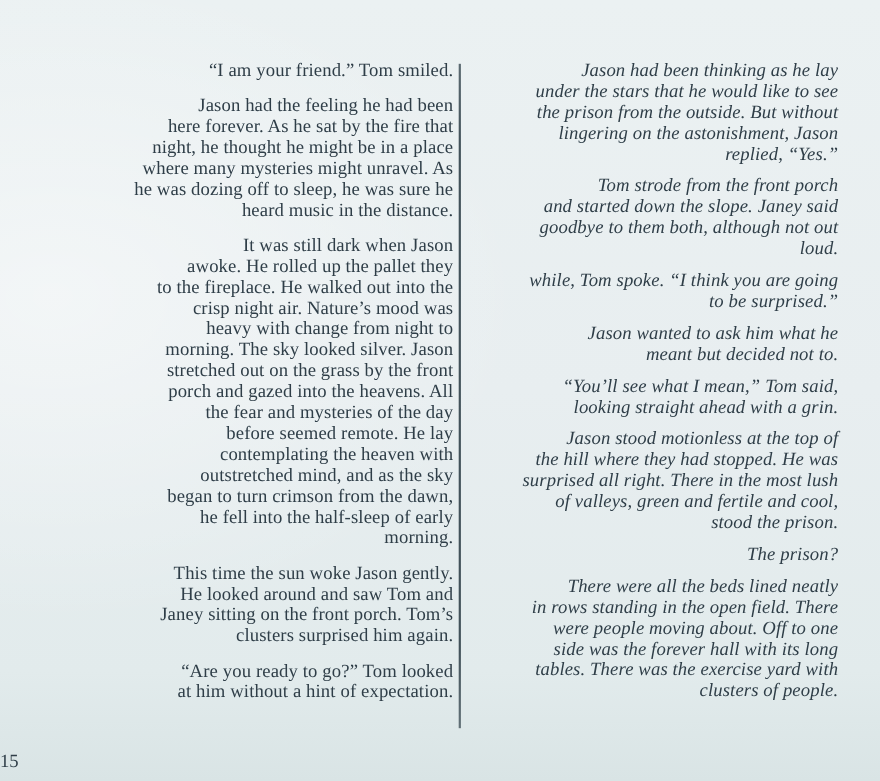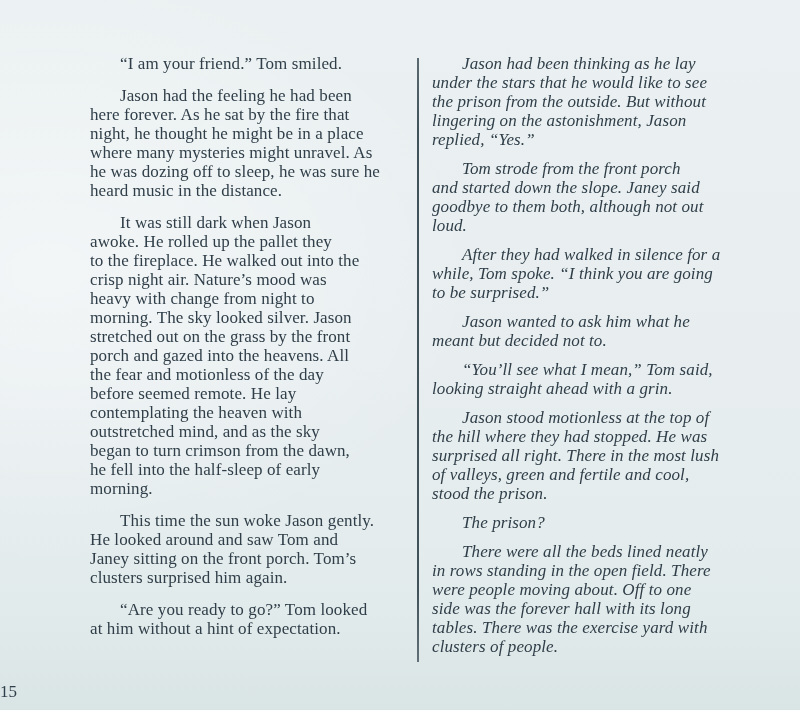--- a/index.html
+++ b/index.html
@@ -23,20 +23,21 @@
   .column{
     position:absolute;top:54px;
   }
   .column-left{left:90px;width:322px;}
   .column-right{left:432px;width:330px;font-style:italic;}
   .para{
     margin:0 0 13px 0;
     font-size:17px;
     line-height:19px;
     letter-spacing:0.1px;
+    text-align:right;
   }
   .column-right .para{margin-bottom:10px;}
   .line{display:block;white-space:nowrap;}
   .indent{padding-left:30px;}
   .divider{
     position:absolute;
     left:417px;top:58px;
     width:2px;height:604px;
     background:linear-gradient(180deg, rgba(66,82,90,0.85), var(--divider) 12%, var(--divider) 88%, rgba(66,82,90,0.8));
   }
@@ -67,21 +68,21 @@
       </p>
       <p class="para">
         <span class="line indent">It was still dark when Jason</span>
         <span class="line">awoke. He rolled up the pallet they</span>
         <span class="line">to the fireplace. He walked out into the</span>
         <span class="line">crisp night air. Nature’s mood was</span>
         <span class="line">heavy with change from night to</span>
         <span class="line">morning. The sky looked silver. Jason</span>
         <span class="line">stretched out on the grass by the front</span>
         <span class="line">porch and gazed into the heavens. All</span>
-        <span class="line">the fear and motionless of the day</span>
+        <span class="line">the fear and mysteries of the day</span>
         <span class="line">before seemed remote. He lay</span>
         <span class="line">contemplating the heaven with</span>
         <span class="line">outstretched mind, and as the sky</span>
         <span class="line">began to turn crimson from the dawn,</span>
         <span class="line">he fell into the half-sleep of early</span>
         <span class="line">morning.</span>
       </p>
       <p class="para">
         <span class="line indent">This time the sun woke Jason gently.</span>
         <span class="line">He looked around and saw Tom and</span>
@@ -102,21 +103,20 @@
         <span class="line">lingering on the astonishment, Jason</span>
         <span class="line">replied, “Yes.”</span>
       </p>
       <p class="para">
         <span class="line indent">Tom strode from the front porch</span>
         <span class="line">and started down the slope. Janey said</span>
         <span class="line">goodbye to them both, although not out</span>
         <span class="line">loud.</span>
       </p>
       <p class="para">
-        <span class="line indent">After they had walked in silence for a</span>
         <span class="line">while, Tom spoke. “I think you are going</span>
         <span class="line">to be surprised.”</span>
       </p>
       <p class="para">
         <span class="line indent">Jason wanted to ask him what he</span>
         <span class="line">meant but decided not to.</span>
       </p>
       <p class="para">
         <span class="line indent">“You’ll see what I mean,” Tom said,</span>
         <span class="line">looking straight ahead with a grin.</span>

